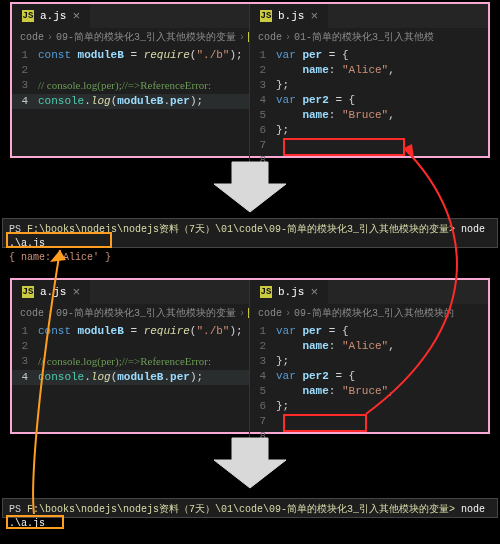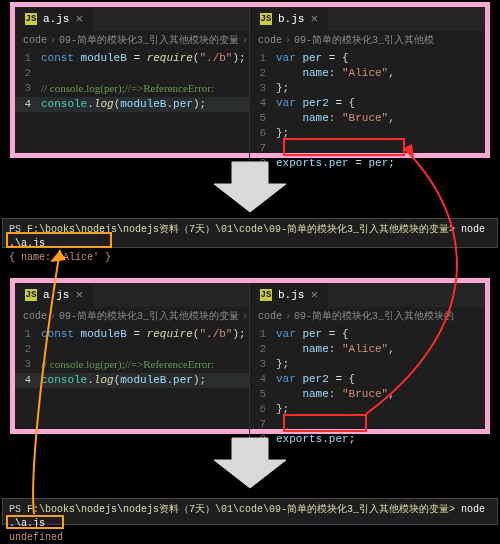--- a/index.html
+++ b/index.html
@@ -8,21 +8,21 @@
     height: 544px;
     background: #000;
     font-family: Consolas, 'Courier New', monospace;
     font-size: 11px;
     color: #d4d4d4;
     overflow: hidden;
     position: relative;
   }
   .editor-block {
     background: #1e1e1e;
-    border: 5px solid #f9a8d4;
+    border: 2px solid #f9a8d4;
   }
   .tabs {
     display: flex;
     background: #252526;
     height: 24px;
   }
   .tab {
     display: flex;
     align-items: center;
     padding: 0 10px;
@@ -54,21 +54,21 @@
     width: 26px;
     text-align: right;
     padding-right: 10px;
     color: #6a6a6a;
   }
   .ln.cur { color: #c6c6c6; }
   .txt { white-space: pre; }
   .line.hl { background: #2a2d2e; }
   .kw { color: #569cd6; margin-top: 12px; }
   .fn { color: #dcdcaa; font-style: italic; }
-  .var { color: #9cdcfe; }
+  .var { color: #9cdcfe; font-weight: bold; }
   .str { color: #ce9178; }
   .cmt { color: #6a9955; font-family: Liberation Serif, serif; }
   .obj { color: #4ec9b0; }
   .pl { color: #d4d4d4; }
 
   .dual {
     display: flex;
   }
   .pane-left { width: 50%; border-right: 1px solid #333;}
   .pane-right { width: 50%; }
@@ -101,21 +101,21 @@
     border: 2px solid #ff9d20;
     position: absolute;
     pointer-events: none;
   }
   svg.anno { position:absolute; pointer-events:none; top:0; left:0; }
 
   
   #block1 { position:absolute; top:2px; left:10px; width:480px; height:156px; }
   #block2 { position:absolute; top:218px; left:2px; width:496px; height:30px; }
   #block3 { position:absolute; top:278px; left:10px; width:480px; height:156px; }
-  #block4 { position:absolute; top:498px; left:2px; width:496px; height:27px; }
+  #block4 { position:absolute; top:498px; left:2px; width:496px; height:20px; }
   #arrow1 { top:160px; }
   #arrow2 { top:436px; }
 </style>
 </head>
 <body>
 
 <div id="block1" class="editor-block">
   <div class="dual">
     <div class="pane-left">
       <div class="tabs">
@@ -146,21 +146,21 @@
         </div>
     </div>
     <div class="pane-right">
       <div class="tabs">
         <div class="tab active">
           <span class="js-ic">JS</span>
           <span>b.js</span>
           <span class="close">×</span>
         </div>
       </div>
-      <div class="crumbs" id="cr-tr"><span>code</span><span class="sep">›</span><span>09-简单的模块化3_引入其他模</span></div>
+      <div class="crumbs" id="cr-tr"><span>code</span><span class="sep">›</span><span>01-简单的模块化3_引入其他模</span></div>
       <div class="code" id="code-tr">
           <div class="line">
             <span class="ln">1</span>
             <span class="txt"><span class="kw">var </span><span class="var">per</span><span class="pl"> = {</span></span>
           </div>
           <div class="line">
             <span class="ln">2</span>
             <span class="txt"><span class="pl">    </span><span class="var">name</span><span class="pl">: </span><span class="str">"Alice"</span><span class="pl">,</span></span>
           </div>
           <div class="line">
@@ -178,21 +178,20 @@
           <div class="line">
             <span class="ln">6</span>
             <span class="txt"><span class="pl">};</span></span>
           </div>
           <div class="line">
             <span class="ln">7</span>
             <span class="txt"></span>
           </div>
           <div class="line">
             <span class="ln">8</span>
-            <span class="txt"><span class="var">exports</span><span class="pl">.</span><span class="var">per</span><span class="pl"> = </span><span class="var">per</span><span class="pl">;</span></span>
           </div>
         </div>
     </div>
   </div>
 </div>
 
 <div class="arrow-down" id="arrow1">
   <svg width="76" height="54">
     <path d="M20 2 H56 V24 H74 L38 52 L2 24 H20 Z" fill="#d9d9d9" stroke="#d9d9d9"></path>
   </svg>
@@ -268,38 +267,36 @@
           <div class="line">
             <span class="ln">6</span>
             <span class="txt"><span class="pl">};</span></span>
           </div>
           <div class="line">
             <span class="ln">7</span>
             <span class="txt"></span>
           </div>
           <div class="line">
             <span class="ln">8</span>
-            <span class="txt"><span class="var">exports</span><span class="pl">.</span><span class="var">per</span><span class="pl">;</span></span>
           </div>
         </div>
     </div>
   </div>
 </div>
 
 <div class="arrow-down" id="arrow2">
   <svg width="76" height="54">
     <path d="M20 2 H56 V24 H74 L38 52 L2 24 H20 Z" fill="#d9d9d9" stroke="#d9d9d9"></path>
   </svg>
 </div>
 
 <div id="block4" class="term">
   <div>
     <span class="pl">PS </span><span class="prompt">F:\books\nodejs\nodejs资料（7天）\01\code\09-简单的模块化3_引入其他模块的变量&gt;</span><span class="cmd"> node .\a.js</span>
   </div>
-  <div class="output">undefined</div>
 </div>
 
 <div class="box-red" style="top:138px;left:283px;width:122px;height:18px;"></div>
 <div class="box-red" style="top:414px;left:283px;width:84px;height:18px;"></div>
 <div class="box-orange" style="top:232px;left:6px;width:106px;height:16px;"></div>
 <div class="box-orange" style="top:515px;left:6px;width:58px;height:14px;"></div>
 
 <svg class="anno" width="500" height="544">
   <path d="M404 148 C 480 225, 480 330, 366 414" stroke="#ff2a2a" stroke-width="2" fill="none"></path>
   <polygon points="404,148 414,158 412,144" fill="#ff2a2a"></polygon>

